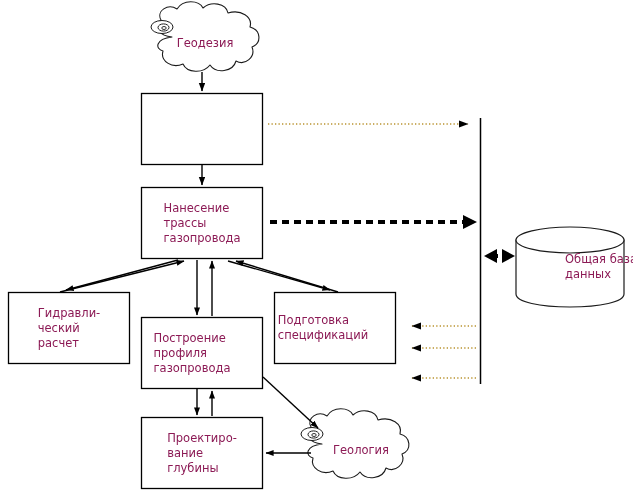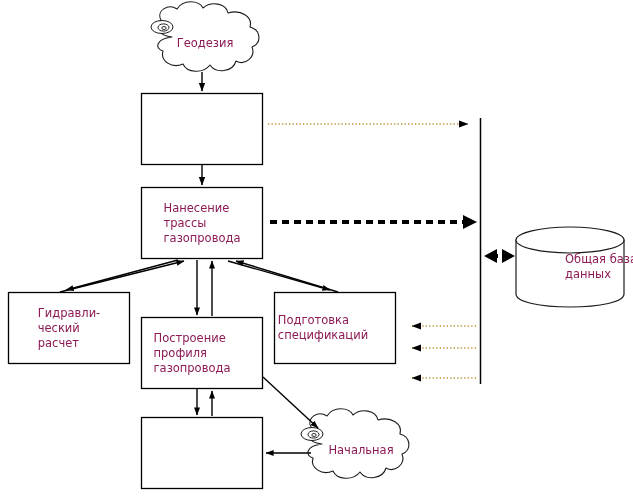--- a/index.html
+++ b/index.html
@@ -162,22 +162,25 @@
 ческий
 расчет</div>
 
   <div class="node-label" style="left:141px; top:317px; width:102px; height:72px;">Построение
 профиля
 газопровода</div>
 
   <div class="node-label" style="left:274px; top:292px; width:98px; height:72px;">Подготовка
 спецификаций</div>
 
+  <div class="node-label" style="left:141px; top:417px; width:122px; height:72px;">Проектиро-
+вание
+глубины</div>
 
-  <div class="node-label" style="left:296px; top:417px; width:130px; height:66px;">Начальная</div>
+  <div class="node-label" style="left:296px; top:417px; width:130px; height:66px;">Геология</div>
 
   <div class="node-label" style="left:516px; top:236px; width:108px; height:62px;margin-left:31px;">Общая база
 данных</div>
 
   <div class="box-hit" style="left:150px; top:6px; width:110px; height:68px;"></div>
   <div class="box-hit" style="left:141px; top:93px; width:122px; height:72px;"></div>
   <div class="box-hit" style="left:141px; top:187px; width:122px; height:72px;"></div>
   <div class="box-hit" style="left:8px; top:292px; width:122px; height:72px;"></div>
   <div class="box-hit" style="left:141px; top:317px; width:122px; height:72px;"></div>
   <div class="box-hit" style="left:274px; top:292px; width:122px; height:72px;"></div>

